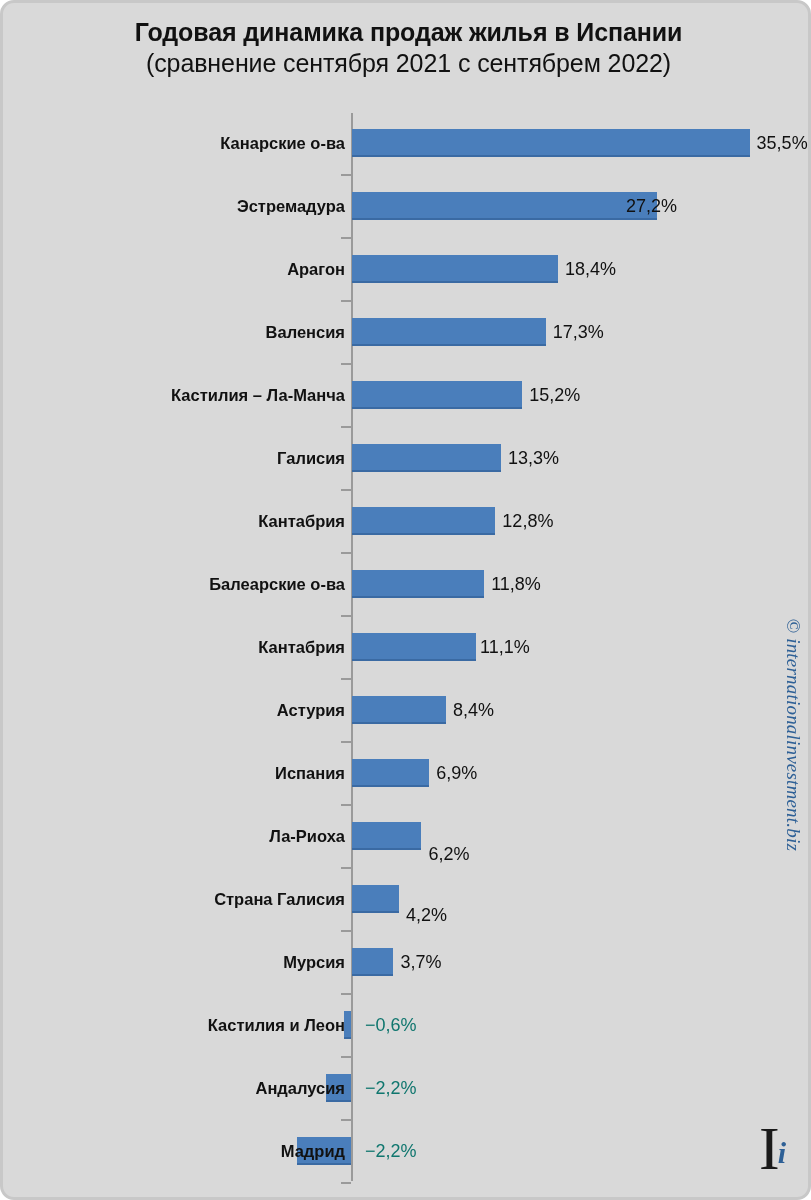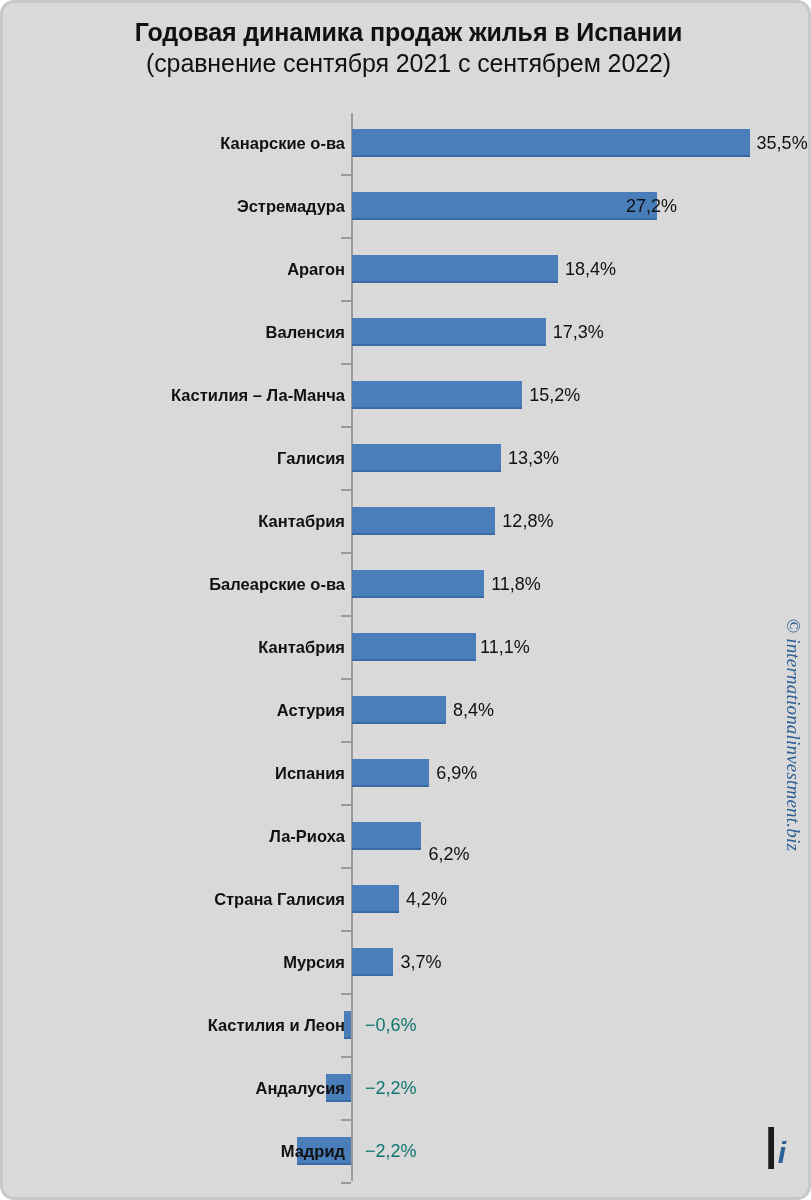--- a/index.html
+++ b/index.html
@@ -134,21 +134,21 @@
     font-size: 19px;
     color: #2e6096;
     white-space: nowrap;
     letter-spacing: 0.2px;
   }
 
   #logo-mark {
     position: absolute;
     right: 22px;
     bottom: 18px;
-    font-family: Liberation Sans, sans-serif;
+    font-family: Liberation Serif, serif;
     color: #1a1a1a;
     line-height: 1;
   }
   #logo-i-big {
     font-size: 62px;
     font-weight: normal;
   }
   #logo-i-small {
     font-size: 30px;
     font-style: italic;
@@ -227,21 +227,21 @@
           <div class="val-label" style="left: 433.28px;">6,9%</div>
         </div>
         <div class="row" style="top: 696px;">
           <div class="bar pos" style="width: 69.44px;"></div>
           <div class="cat-label">Ла-Риоха</div>
           <div class="val-label" style="left: 425.44px; margin-top: 18px;">6,2%</div>
         </div>
         <div class="row" style="top: 759px;">
           <div class="bar pos" style="width: 47.04px;"></div>
           <div class="cat-label">Страна Галисия</div>
-          <div class="val-label" style="left: 403.04px;">4,2%</div>
+          <div class="val-label" style="left: 403.04px; margin-top: 16px;">4,2%</div>
         </div>
         <div class="row" style="top: 822px;">
           <div class="bar pos" style="width: 41.44px;"></div>
           <div class="cat-label">Мурсия</div>
           <div class="val-label" style="left: 397.44px;">3,7%</div>
         </div>
         <div class="row" style="top: 885px;">
           <div class="bar neg" style="width: 6.72px;"></div>
           <div class="cat-label">Кастилия и Леон</div>
           <div class="val-label neg">−0,6%</div>

